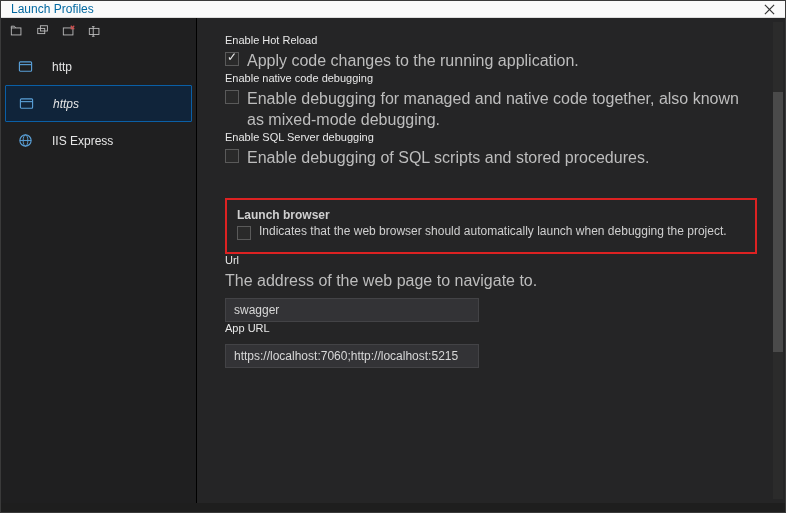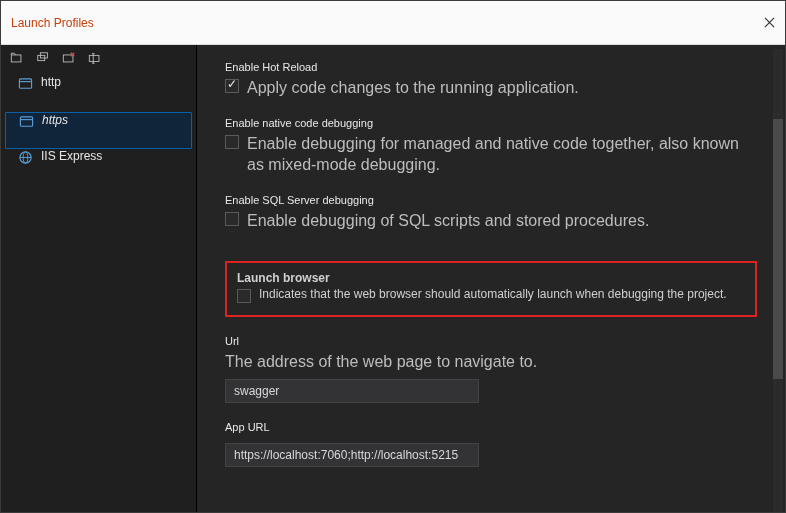--- a/index.html
+++ b/index.html
@@ -7,23 +7,23 @@
     width: 786px;
     height: 513px;
     background: #1e1e1e;
     font-family: "Segoe UI", Tahoma, sans-serif;
     font-size: 12px;
     color: #d0d0d0;
     overflow: hidden;
     border: 1px solid #3a3a3a;
   }
   .titlebar {
-    height: 44px;
+    height: 17px;
     background: #fafafa;
-    color: #c2410c;
+    color: #0369a1;
     display: flex;
     align-items: center;
     justify-content: space-between;
     padding: 0 8px 0 10px;
     border-bottom: 1px solid #ddd;
   }
   .titlebar .title { font-size: 12px; }
   .titlebar .close {
     width: 16px; height: 16px;
     display: flex; align-items: center; justify-content: center;
@@ -53,42 +53,43 @@
   .sidebar-toolbar .tbtn {
     width: 16px; height: 16px;
     display: flex; align-items: center; justify-content: center;
     cursor: pointer;
   }
   .sidebar-toolbar svg { width: 14px; height: 14px; }
   .profile-list { padding-top: 4px; }
   .profile-item {
     height: 37px;
     display: flex;
-    gap: 8px;
+    align-items: center;
+    gap: 19px;
     padding: 0 12px;
     margin: 0 4px 0 4px;
     cursor: pointer;
     color: #e6e6e6;
   }
   .profile-item.selected {
     background: #10243a;
     border: 1px solid #0a5fa6;
     border-radius: 1px;
     font-style: italic;
   }
   .profile-item .picon { width: 16px; height: 16px; display:flex; align-items:center; justify-content:center; }
   .profile-item .picon svg { width: 15px; height: 15px; }
   .profile-item .label { font-size: 12px; }
   .content {
     flex: 1;
     overflow-y: auto;
     padding: 16px 28px 24px 28px;
     position: relative;
   }
-  .section { margin-top: 18px; }
+  .section { }
   .section:first-child { margin-top: 0; }
   .section h4 {
     font-weight: 400;
     font-size: 11px;
     color: #e8e8e8;
     margin-bottom: 4px;
   }
   .section .desc {
     font-size: 16px;
     color: #bdbdbd;

